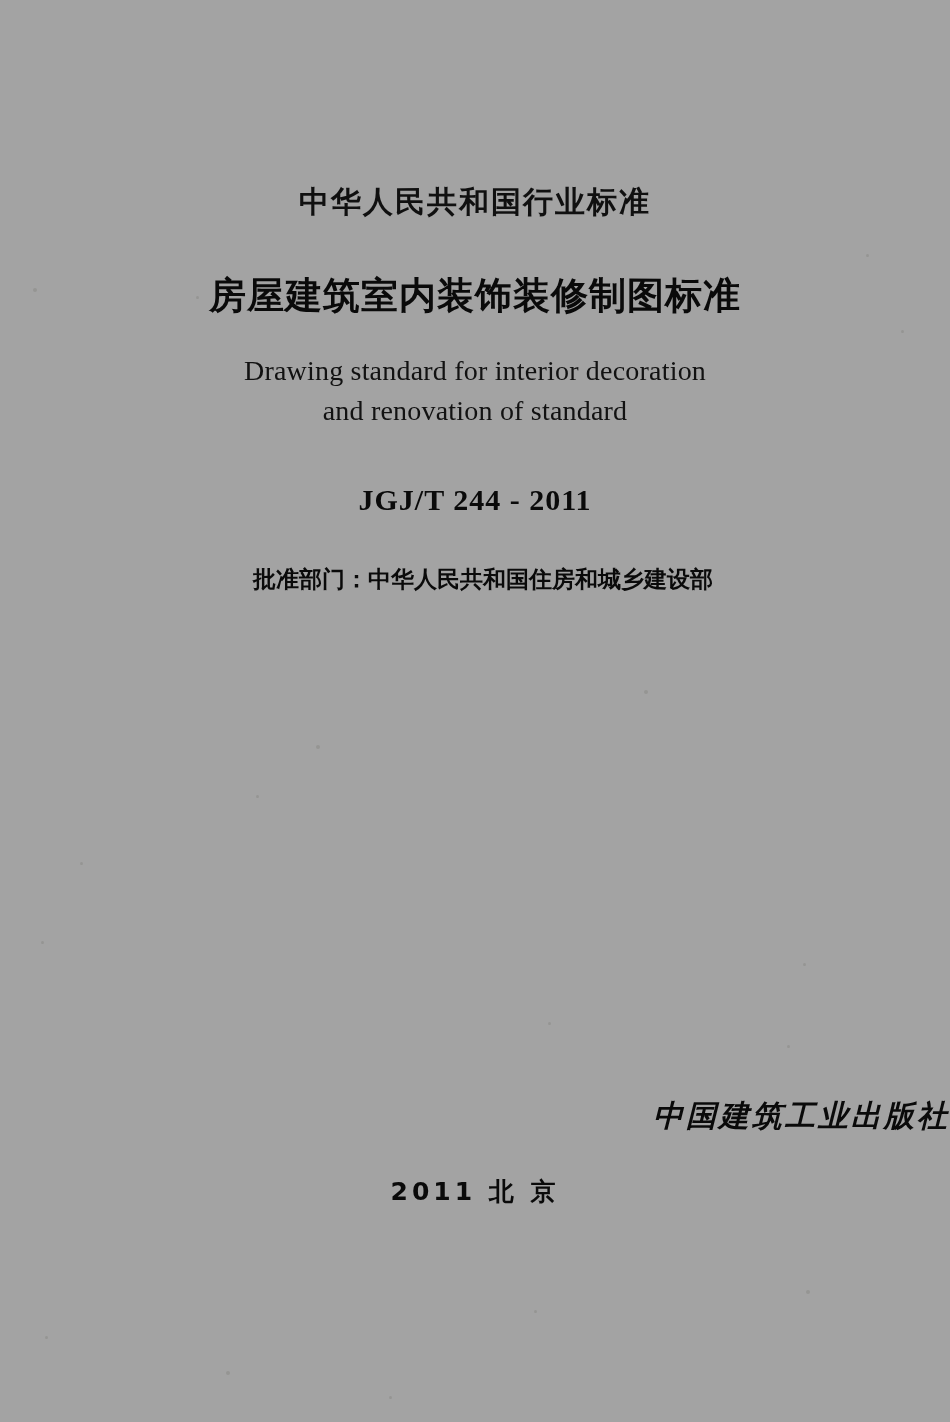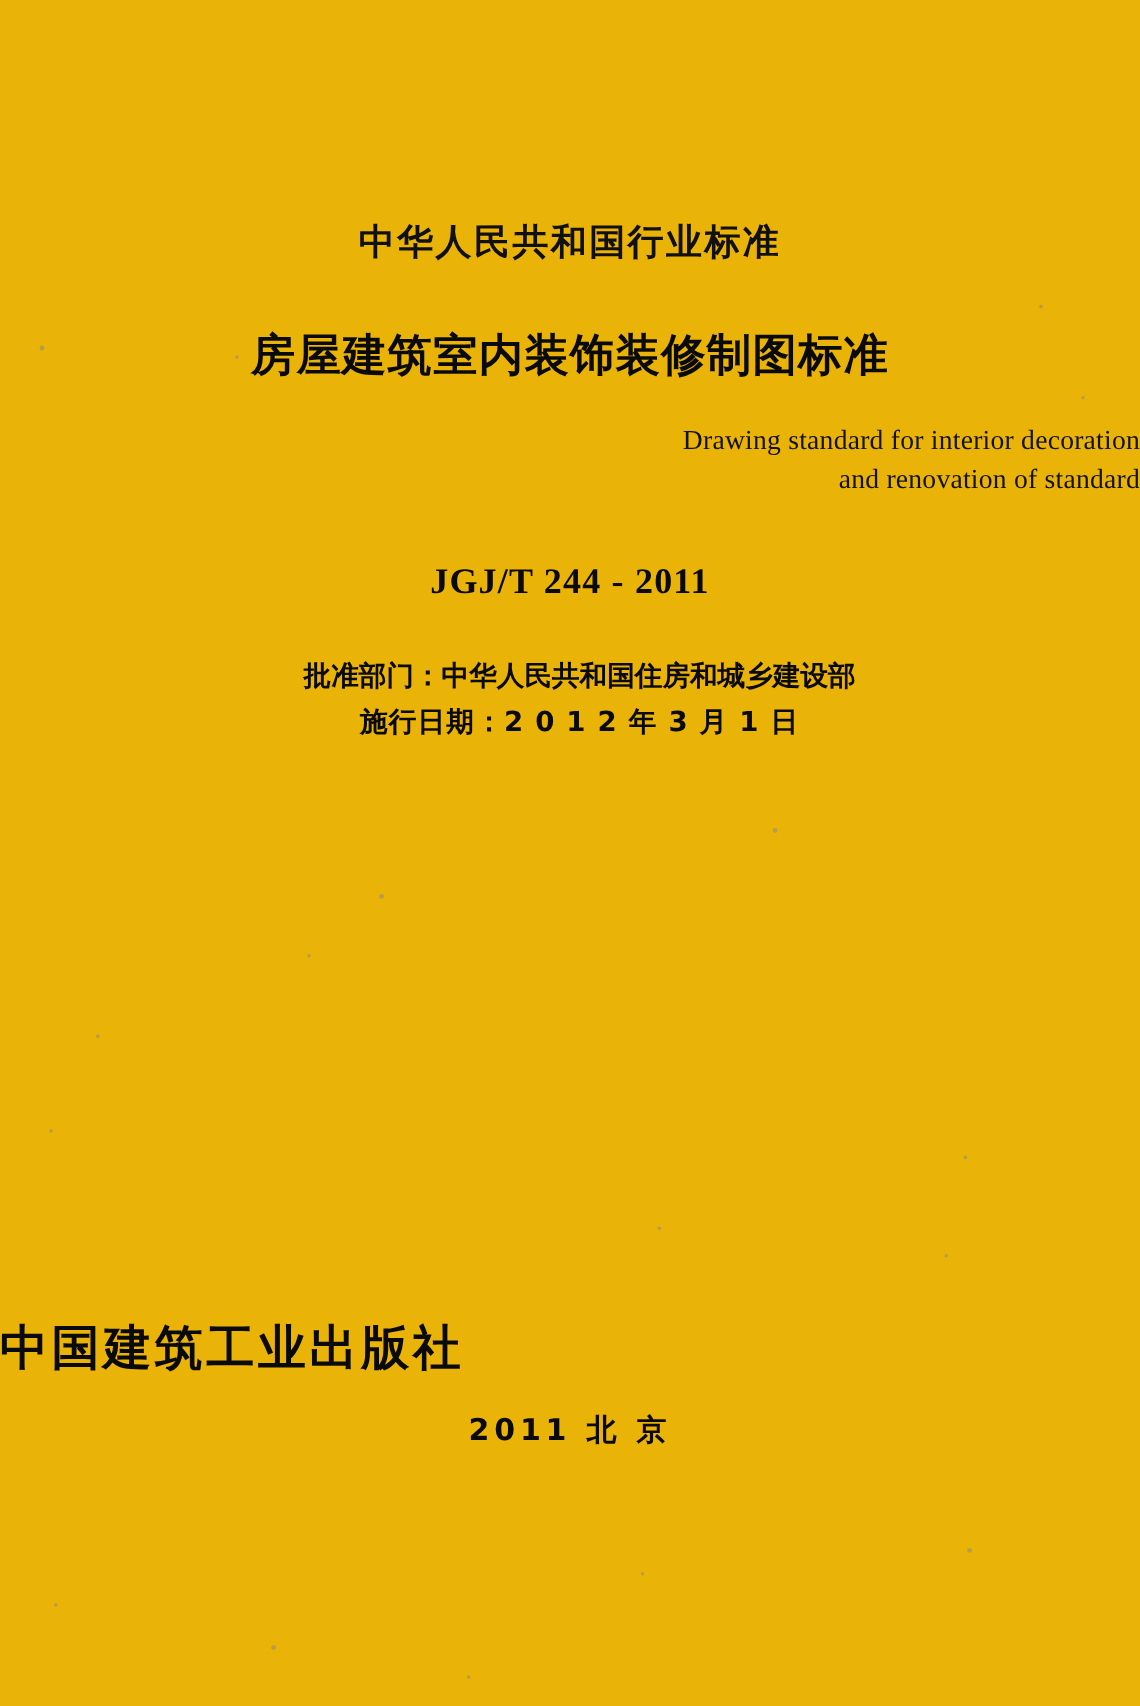--- a/index.html
+++ b/index.html
@@ -11,21 +11,21 @@
     width: 950px;
     height: 1422px;
     overflow: hidden;
     font-family: "DejaVu Sans", sans-serif;
     color: #0b0b0b;
     position: relative;
   }
   .page {
     position: absolute;
     inset: 0;
-    background: #eab308;
+    background: #a3a3a3;
   }
   
   .speck {
     position: absolute;
     background: #8a8a86;
     border-radius: 50%;
     opacity: 0.55;
   }
   .content {
     position: absolute;
@@ -46,24 +46,23 @@
     margin-top: 48px;
     font-family: "DejaVu Sans", sans-serif;
     font-weight: bold;
     font-size: 37px;
     letter-spacing: 1px;
     color: #0a0a0a;
   }
   .en-title {
     margin-top: 30px;
     font-family: "Liberation Serif", "DejaVu Serif", serif;
-    font-size: 23px;
+    font-size: 28px;
     line-height: 1.42;
     color: #121212;
-    text-align: right;
   }
   .en-title div {
     letter-spacing: 0.2px;
   }
   .code {
     margin-top: 52px;
     font-family: "Liberation Serif", "DejaVu Serif", serif;
     font-weight: bold;
     font-size: 30px;
     letter-spacing: 1px;
@@ -79,26 +78,27 @@
     margin-left: 16px;
   }
   .approval-line-2 {
     letter-spacing: 1px;
   }
   .publisher {
     position: absolute;
     left: 0;
     right: 0;
     top: 1096px;
-    text-align: left;
+    text-align: right;
     font-family: "DejaVu Sans", sans-serif;
     font-weight: bold;
-    font-size: 40px;
+    font-size: 30px;
     letter-spacing: 3px;
     color: #0a0a0a;
+    font-style: italic;
   }
   .imprint {
     position: absolute;
     left: 0;
     right: 0;
     top: 1175px;
     text-align: center;
     font-family: "DejaVu Sans", sans-serif;
     font-weight: bold;
     font-size: 25px;
@@ -137,21 +137,20 @@
 
     <div class="en-title">
       <div>Drawing standard for interior decoration</div>
       <div>and renovation of standard</div>
     </div>
 
     <div class="code">JGJ/T 244 - 2011</div>
 
     <div class="approval-block">
       <div>批准部门：中华人民共和国住房和城乡建设部</div>
-      <div class="approval-line-2">施行日期：2 0 1 2 年 3 月 1 日</div>
     </div>
 
   </div>
 
   <div class="publisher">中国建筑工业出版社</div>
 
   <div class="imprint">2011 北 京</div>
 
 </div>
 

